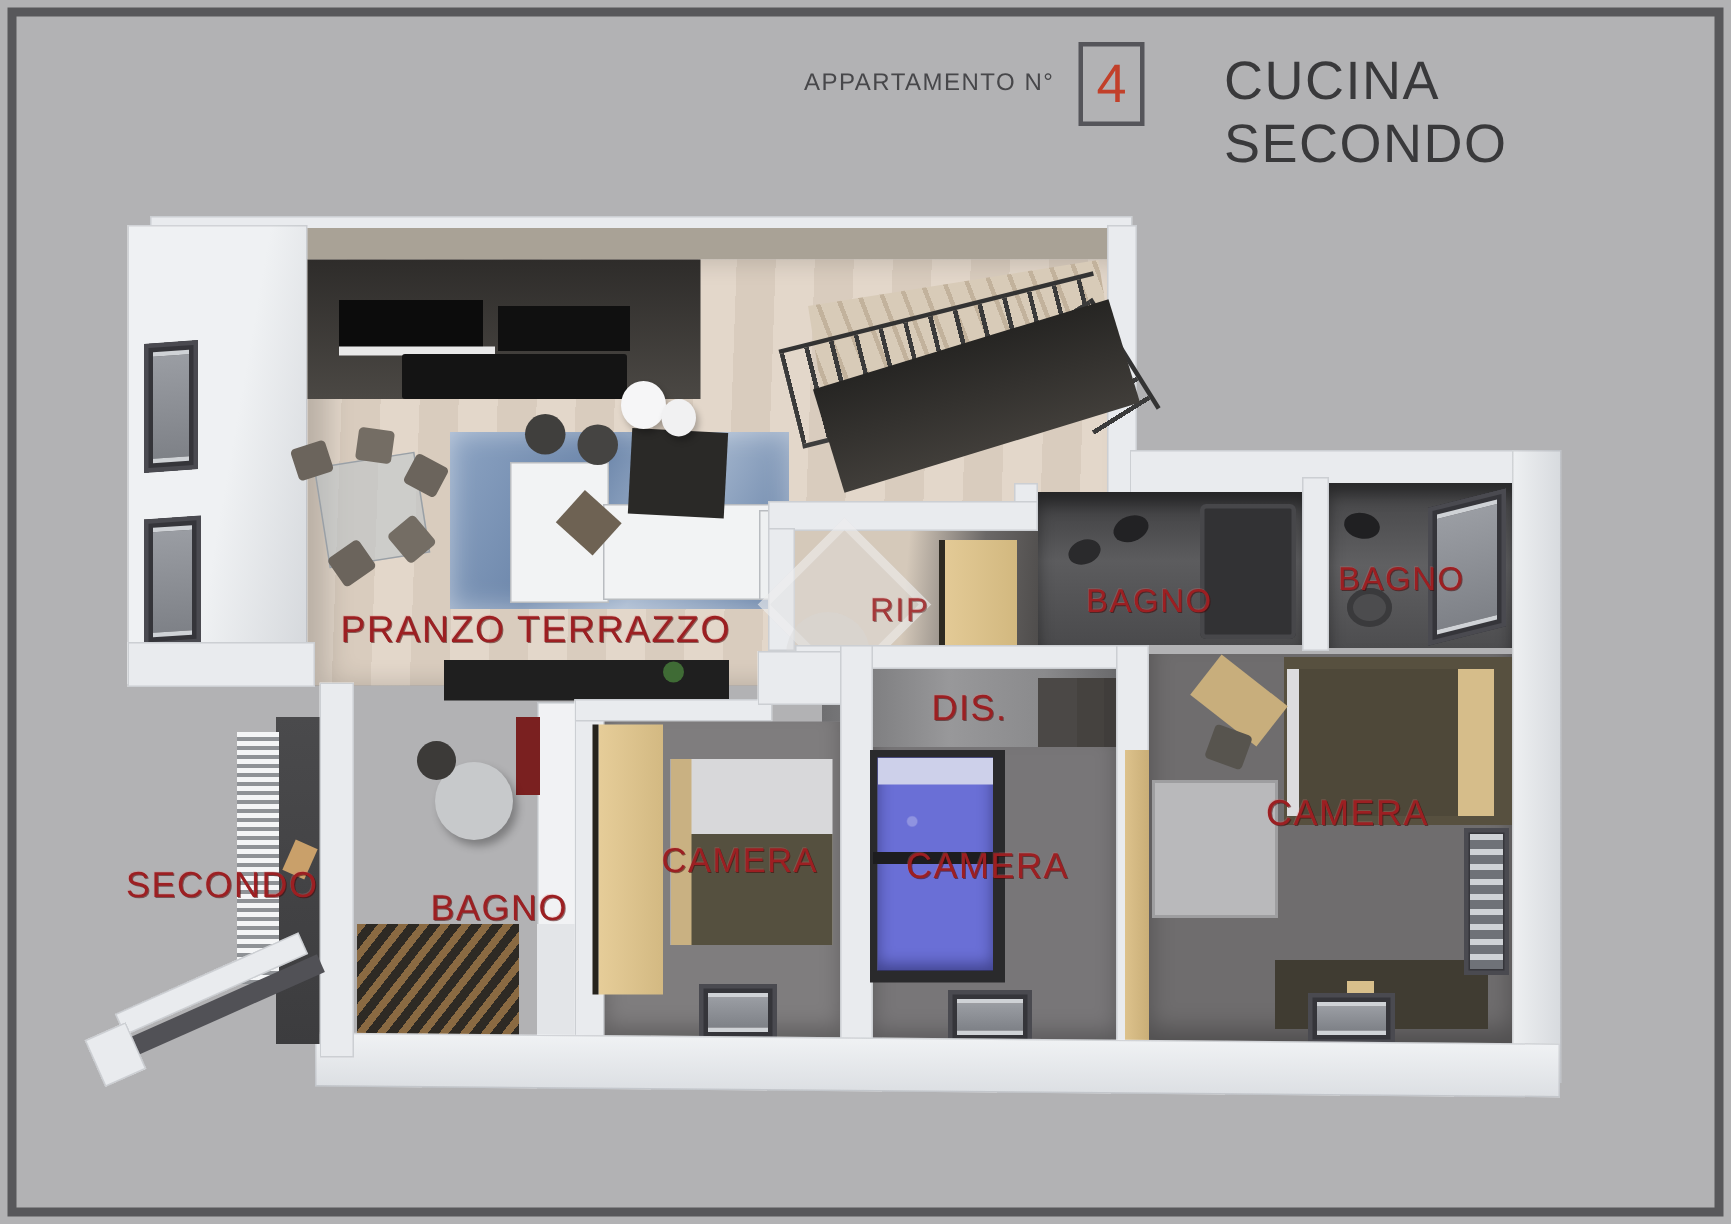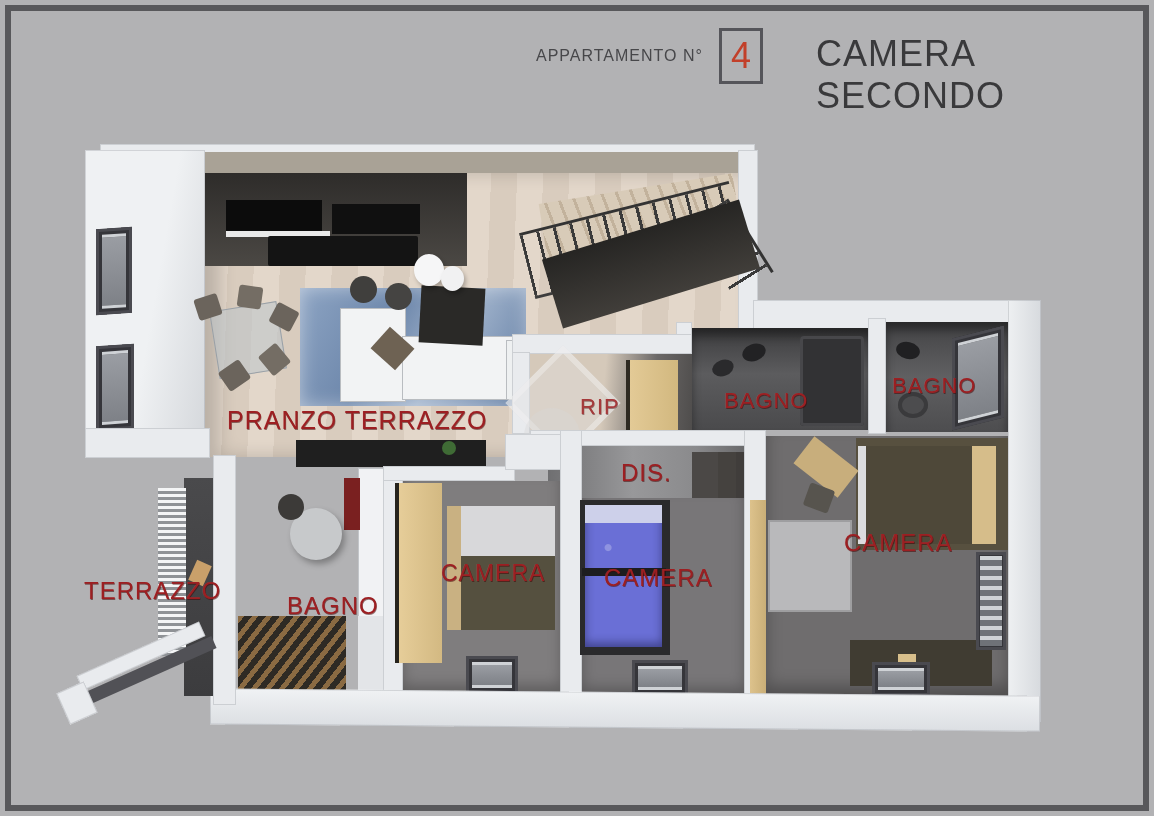--- a/index.html
+++ b/index.html
@@ -27,21 +27,21 @@
 </head>
 <body>
 
 <div id="canvas">
   <div class="frame"></div>
 
   <div class="hdr-label">APPARTAMENTO N°</div>
   <div class="num-box">
     <span>4</span>
   </div>
-  <div class="hdr-title">CAMERA SECONDO</div>
+  <div class="hdr-title">CUCINA SECONDO</div>
 
   <div class="abs" style="inset:0;">
 
     <div class="wall" style="left:100px;top:144px;width:655px;height:10px;"></div>
     <div class="abs" style="left:104px;top:152px;width:650px;height:21px;background:#a9a296;"></div>
     <div class="wall" style="left:85px;top:150px;width:120px;height:306px;background:linear-gradient(100deg,#eff1f3 55%,#d4d7db);"></div>
     <div class="win-recess" style="left:96px;top:228px;width:36px;height:86px;transform:skewY(-4deg);">
         <div class="win-glass"></div>
       </div>
     <div class="win-recess" style="left:96px;top:345px;width:38px;height:85px;transform:skewY(-4deg);">
@@ -188,15 +188,15 @@
 
     <div class="lbl" style="left:227px;top:406px;font-size:25px;">PRANZO TERRAZZO</div>
     <div class="lbl" style="left:580px;top:394px;font-size:22px;opacity:.85;">RIP</div>
     <div class="lbl" style="left:724px;top:388px;font-size:22px;">BAGNO</div>
     <div class="lbl" style="left:892px;top:373px;font-size:22px;">BAGNO</div>
     <div class="lbl" style="left:621px;top:459px;font-size:24px;">DIS.</div>
     <div class="lbl" style="left:441px;top:560px;font-size:23px;">CAMERA</div>
     <div class="lbl" style="left:604px;top:564px;font-size:24px;">CAMERA</div>
     <div class="lbl" style="left:844px;top:529px;font-size:24px;">CAMERA</div>
     <div class="lbl" style="left:287px;top:592px;font-size:24px;">BAGNO</div>
-    <div class="lbl" style="left:84px;top:577px;font-size:24px;">TERRAZZO</div>
+    <div class="lbl" style="left:84px;top:577px;font-size:24px;">SECONDO</div>
   </div>
 </div>
 
 </body></html>

